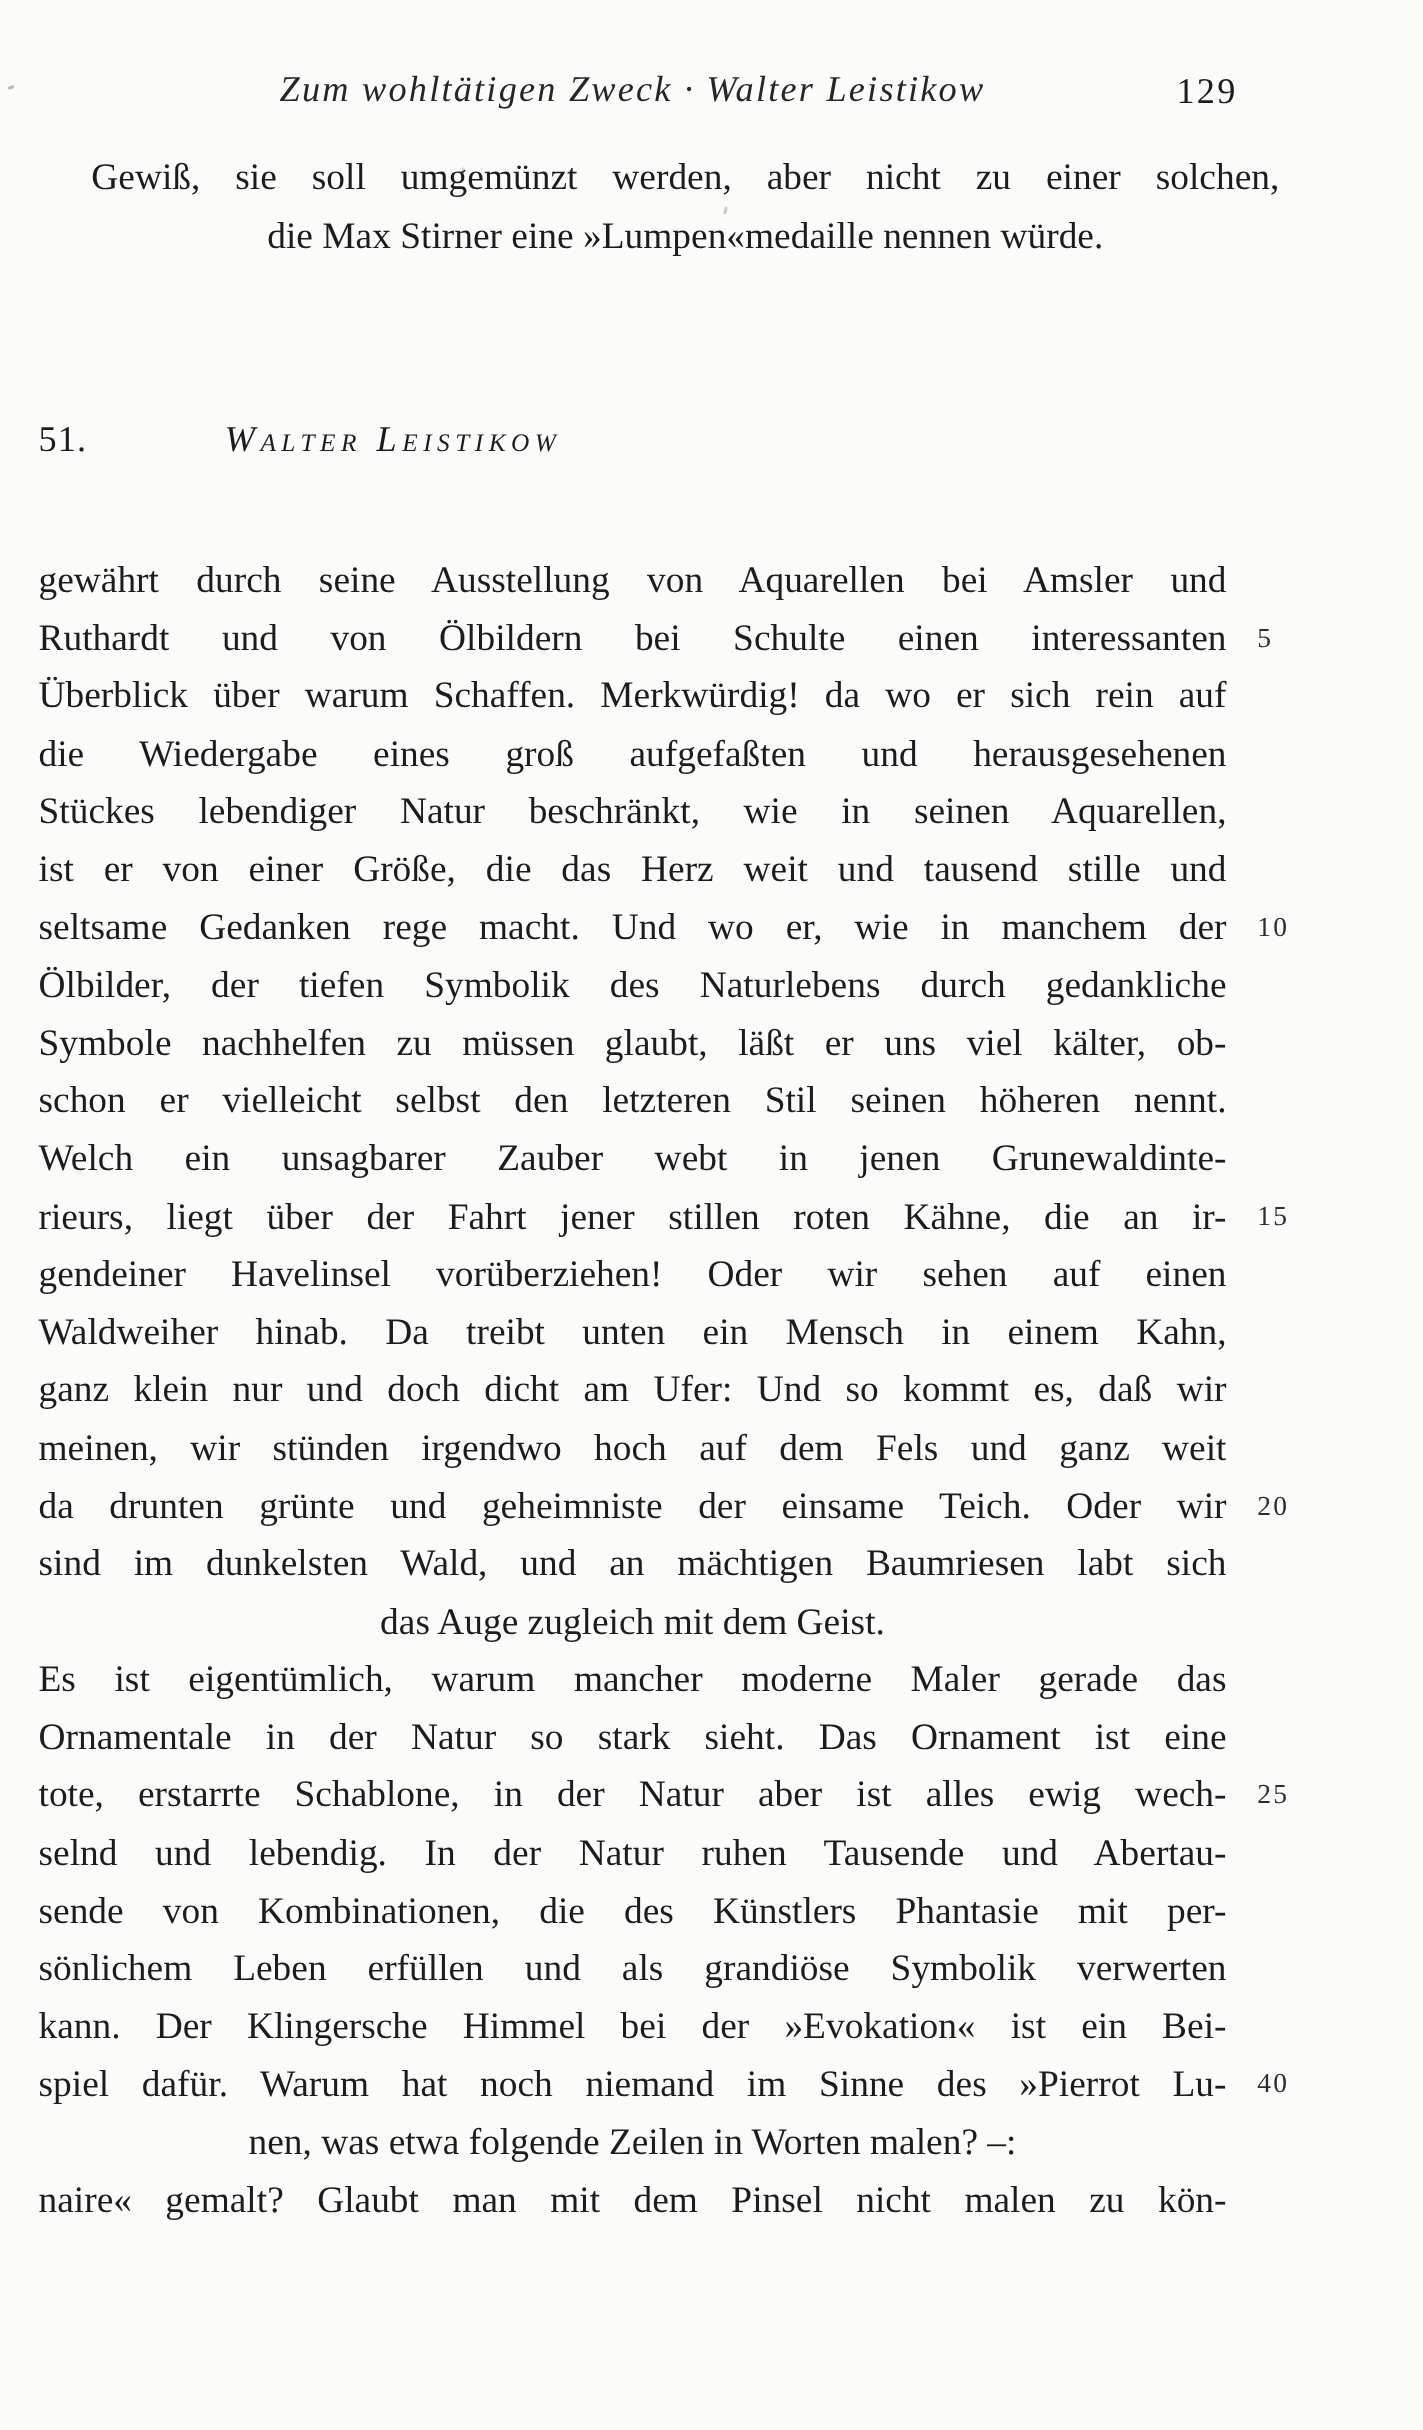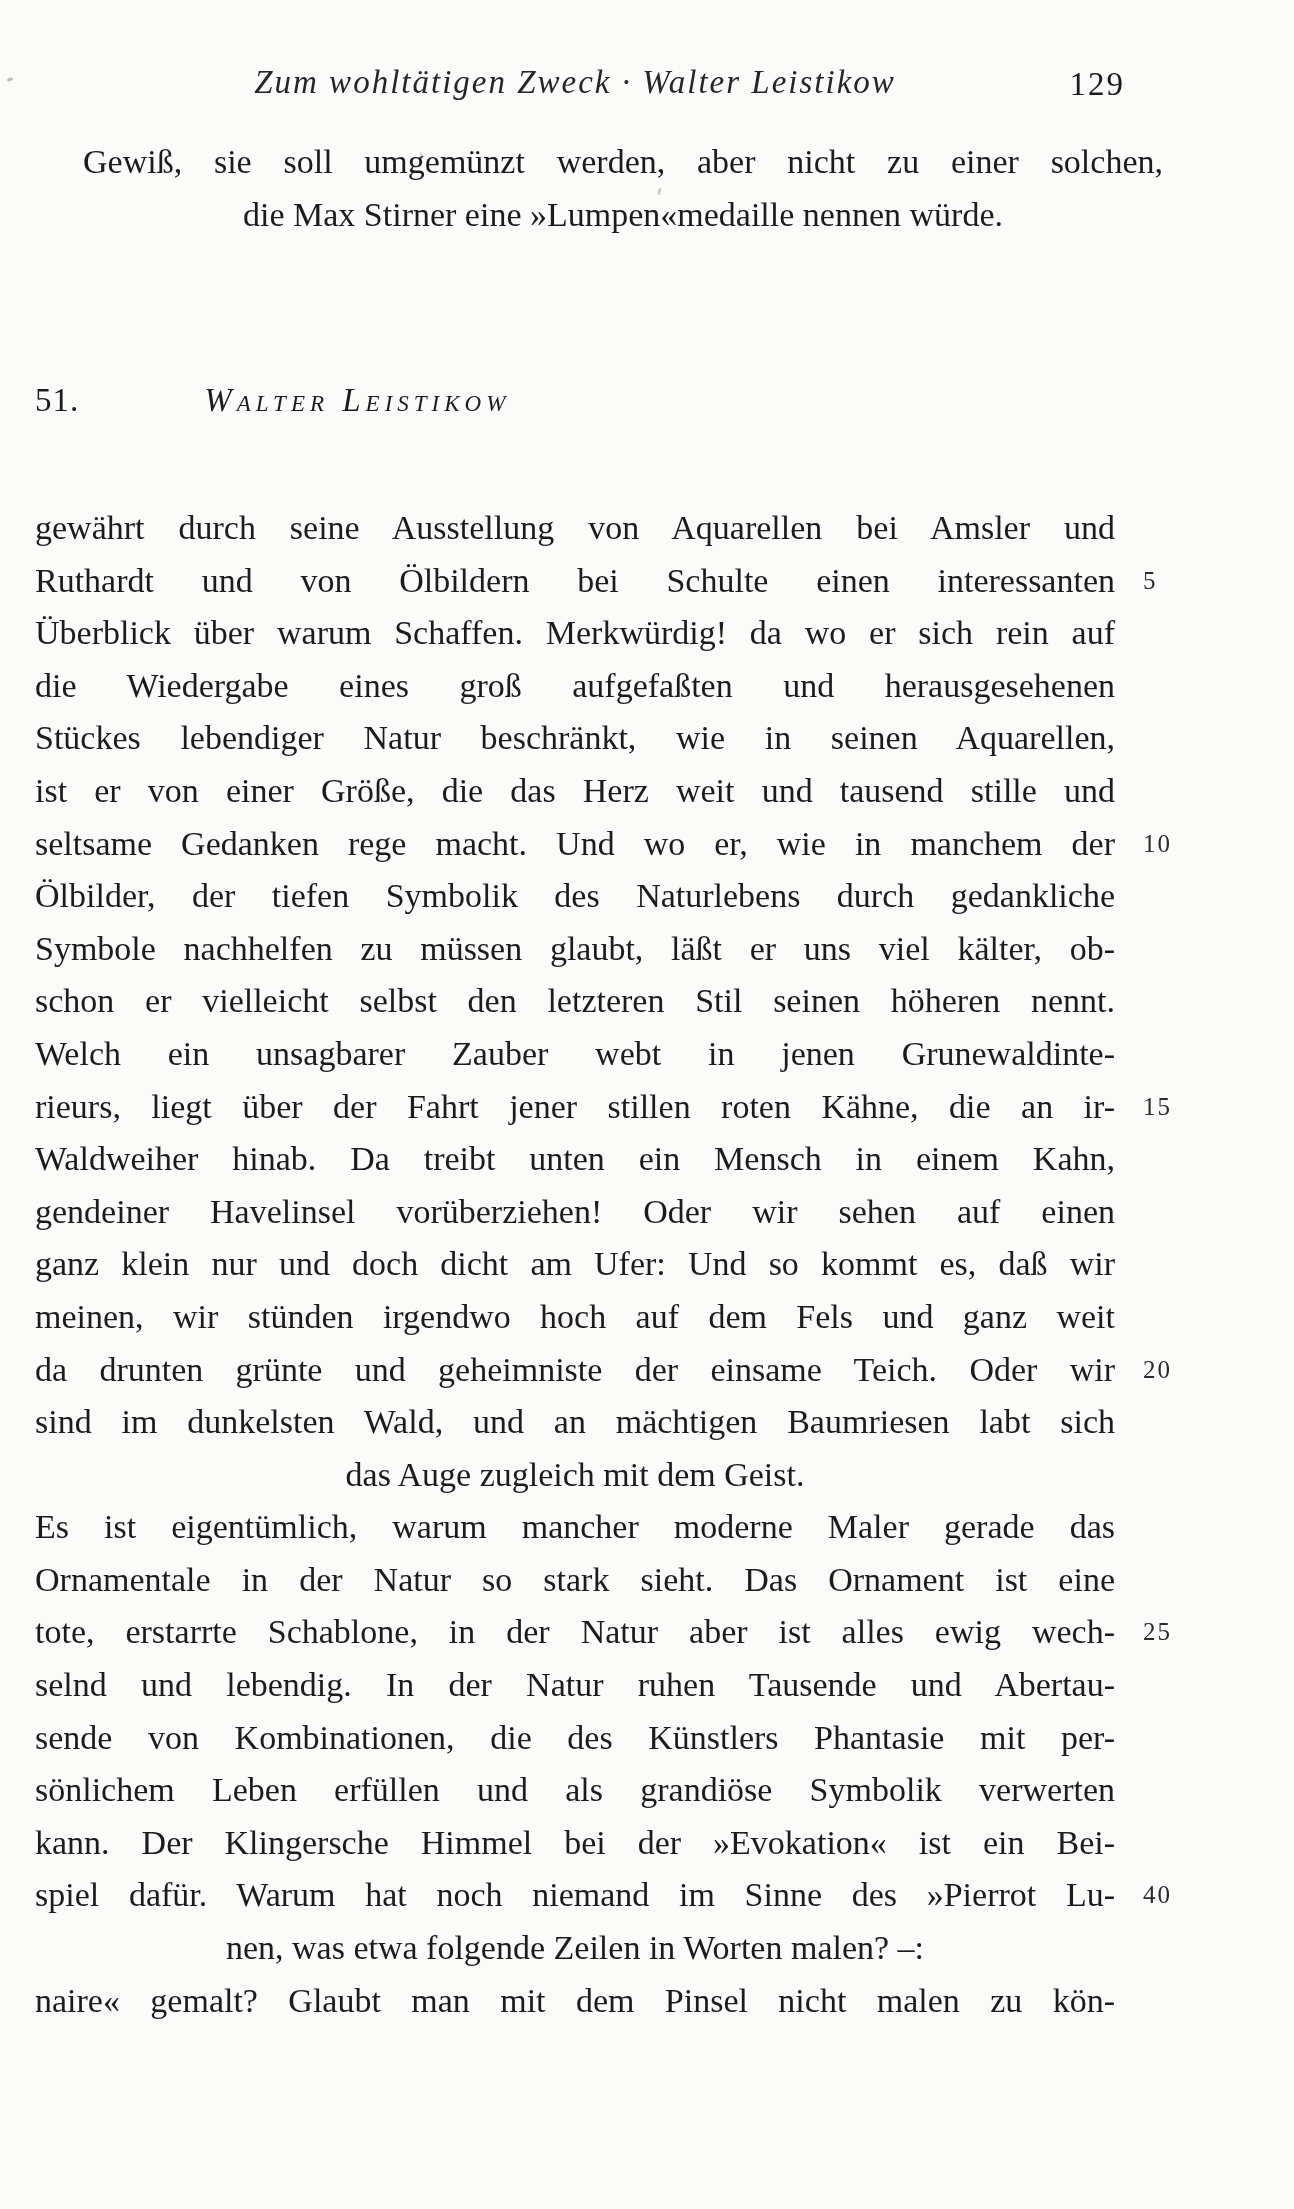--- a/index.html
+++ b/index.html
@@ -121,22 +121,22 @@
       <div class="line justified"><span>Überblick über warum Schaffen. Merkwürdig! da wo er sich rein auf</span></div>
       <div class="line justified"><span>die Wiedergabe eines groß aufgefaßten und herausgesehenen</span></div>
       <div class="line justified"><span>Stückes lebendiger Natur beschränkt, wie in seinen Aquarellen,</span></div>
       <div class="line justified"><span>ist er von einer Größe, die das Herz weit und tausend stille und</span></div>
       <div class="line justified"><span>seltsame Gedanken rege macht. Und wo er, wie in manchem der</span><span class="margin-num">10</span></div>
       <div class="line justified"><span>Ölbilder, der tiefen Symbolik des Naturlebens durch gedankliche</span></div>
       <div class="line justified"><span>Symbole nachhelfen zu müssen glaubt, läßt er uns viel kälter, ob-</span></div>
       <div class="line justified"><span>schon er vielleicht selbst den letzteren Stil seinen höheren nennt.</span></div>
       <div class="line justified"><span>Welch ein unsagbarer Zauber webt in jenen Grunewaldinte-</span></div>
       <div class="line justified"><span>rieurs, liegt über der Fahrt jener stillen roten Kähne, die an ir-</span><span class="margin-num">15</span></div>
+      <div class="line justified"><span>gendeiner Havelinsel vorüberziehen! Oder wir sehen auf einen</span></div>
       <div class="line justified"><span>Waldweiher hinab. Da treibt unten ein Mensch in einem Kahn,</span></div>
-      <div class="line justified"><span>gendeiner Havelinsel vorüberziehen! Oder wir sehen auf einen</span></div>
       <div class="line justified"><span>ganz klein nur und doch dicht am Ufer: Und so kommt es, daß wir</span></div>
       <div class="line justified"><span>meinen, wir stünden irgendwo hoch auf dem Fels und ganz weit</span></div>
       <div class="line justified"><span>da drunten grünte und geheimniste der einsame Teich. Oder wir</span><span class="margin-num">20</span></div>
       <div class="line justified"><span>sind im dunkelsten Wald, und an mächtigen Baumriesen labt sich</span></div>
       <div class="line"><span>das Auge zugleich mit dem Geist.</span></div>
       <div class="line justified"><span>Es ist eigentümlich, warum mancher moderne Maler gerade das</span></div>
       <div class="line justified"><span>Ornamentale in der Natur so stark sieht. Das Ornament ist eine</span></div>
       <div class="line justified"><span>tote, erstarrte Schablone, in der Natur aber ist alles ewig wech-</span><span class="margin-num">25</span></div>
       <div class="line justified"><span>selnd und lebendig. In der Natur ruhen Tausende und Abertau-</span></div>
       <div class="line justified"><span>sende von Kombinationen, die des Künstlers Phantasie mit per-</span></div>

